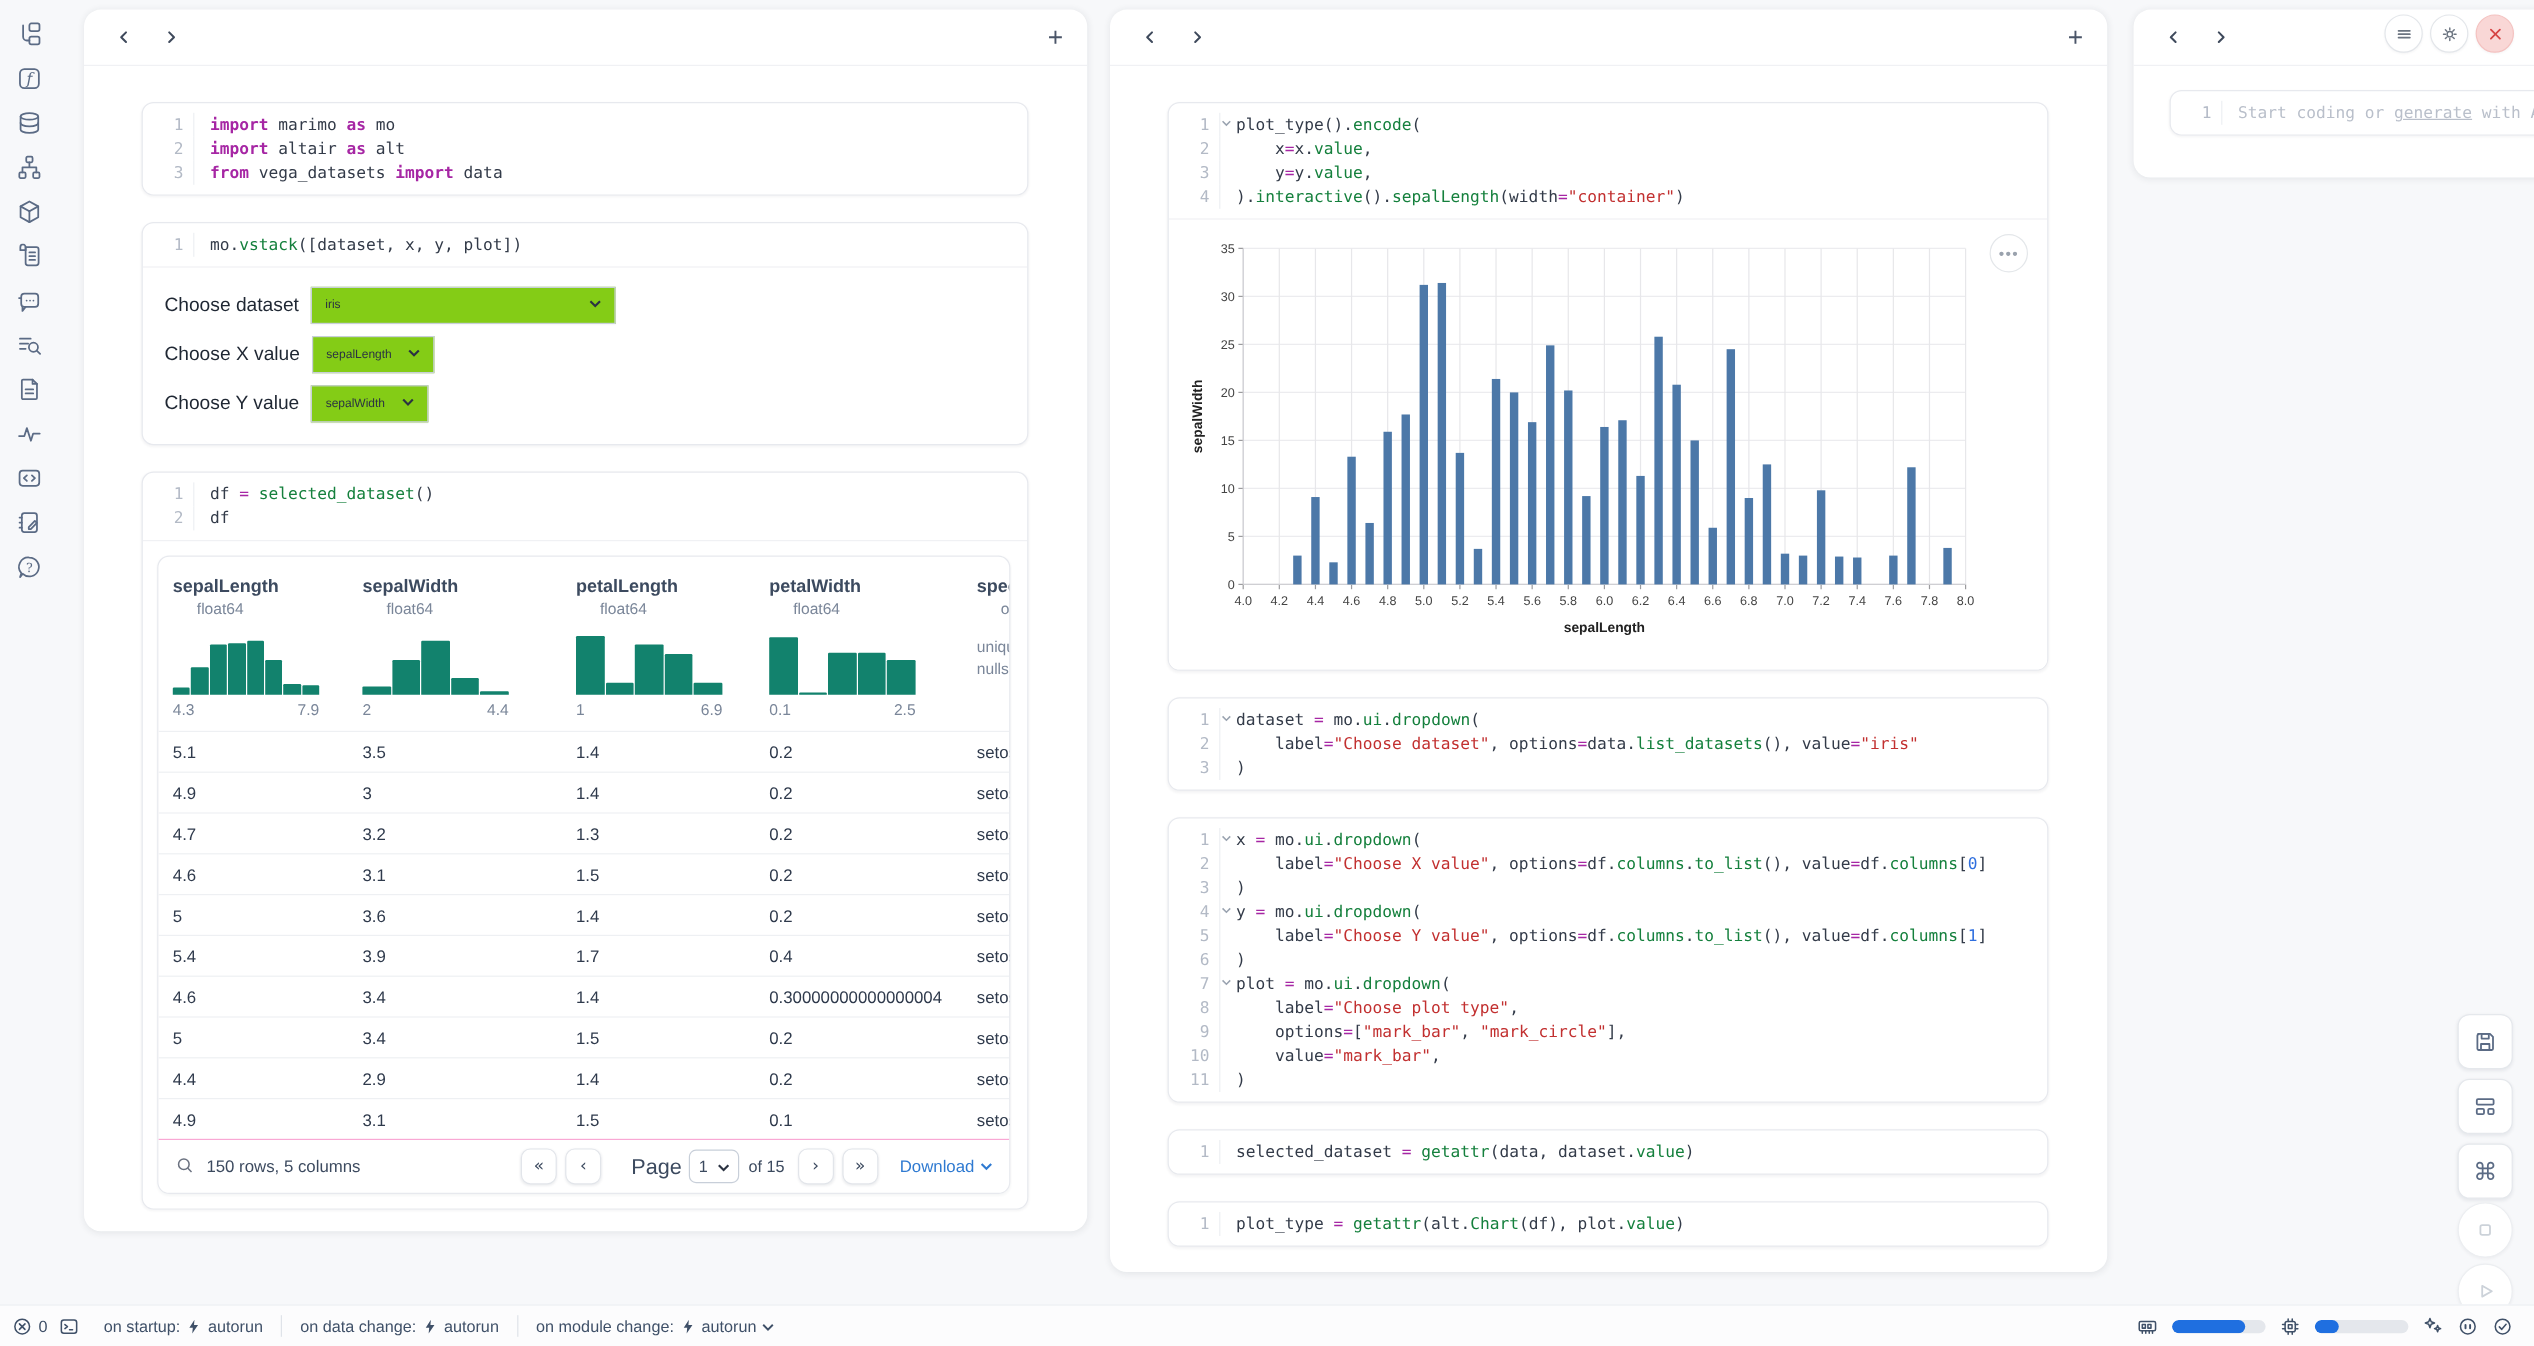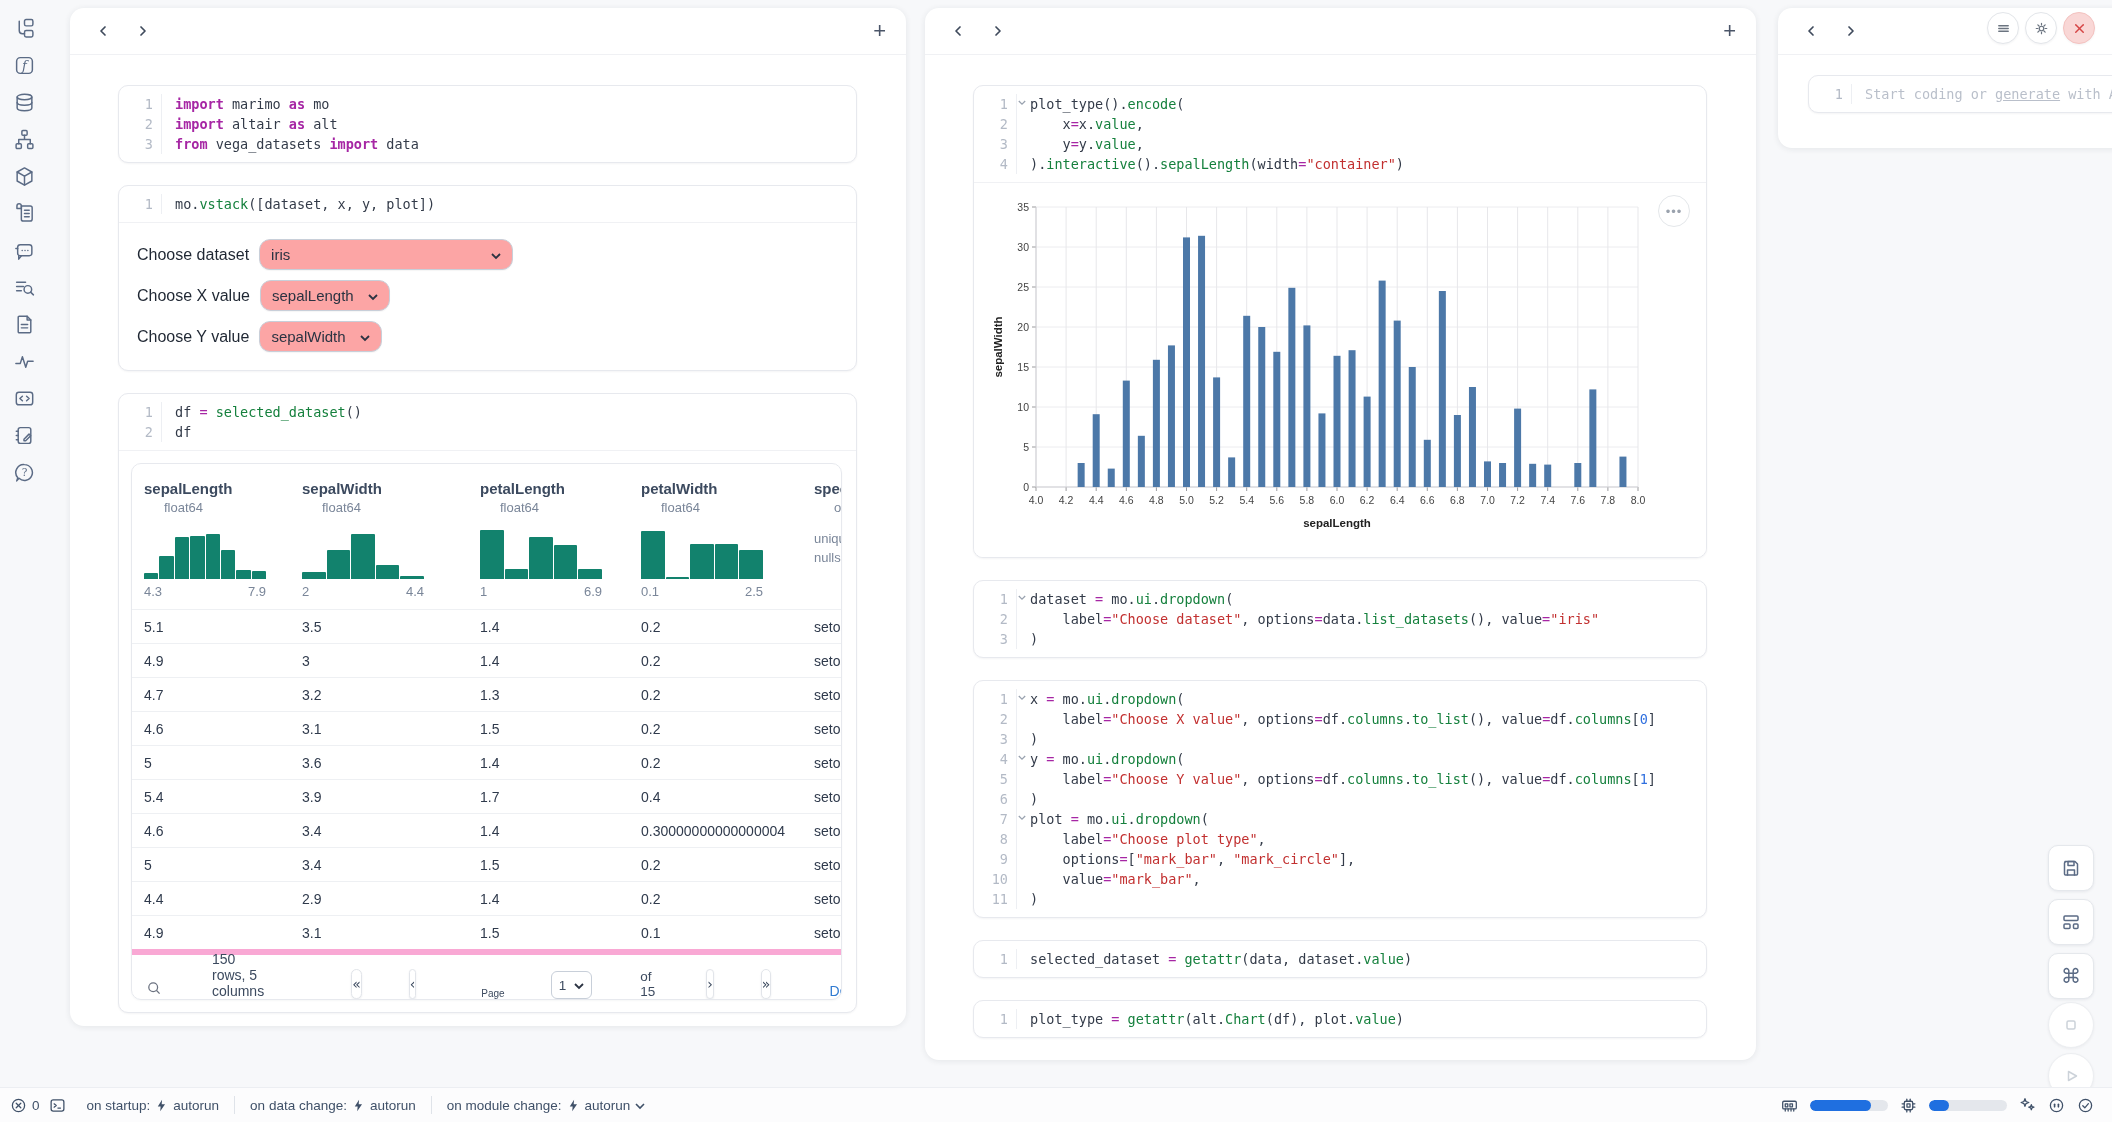--- a/index.html
+++ b/index.html
@@ -36,41 +36,41 @@
   .tok-st{color:#c23030;}
   .tok-op{color:#a626a4;}
   .tok-nm{color:#2f6fdf;}
   .output{border-top:1px solid #f0f1f4;}
 
   
   .controls{padding:16px 18px 18px;}
   .ctrl-row{display:flex;align-items:center;margin-bottom:10px;}
   .ctrl-row:last-child{margin-bottom:0;}
   .ctrl-label{font-size:16px;color:#1f2733;margin-right:10px;}
-  .select{display:inline-flex;align-items:center;justify-content:space-between;border:1px solid #c8cfd9;border-radius:11px;height:29px;padding:0 11px;font-size:15px;color:#2b3342;background:#fca5a5;box-shadow:0 1px 1px rgba(0,0,0,.04);cursor:pointer;}
+  .select{display:inline-flex;align-items:center;justify-content:space-between;border:1px solid #c8cfd9;border-radius:0;height:29px;padding:0 11px;font-size:10px;color:#2b3342;background:#84cc16;box-shadow:0 1px 1px rgba(0,0,0,.04);cursor:pointer;}
   .select .sel-chevron{margin-left:14px;}
   .sel-chevron svg{width:10px;height:7px;stroke:#2b3342;fill:none;stroke-width:1.8;}
 
   
   .table-wrap{padding:12px;}
   .table-box{border:1px solid #e7e9ee;border-radius:10px;overflow:hidden;width:709px;box-shadow:0 1px 2px rgba(30,41,59,.04);}
   .thead{display:flex;padding:16px 0 10px;}
   .th{flex:none;padding-left:12px;box-sizing:border-box;overflow:hidden;}
   .th .cname{font-weight:bold;font-size:15px;color:#3c4a5f;white-space:nowrap;}
   .th .dtype{font-size:13px;color:#7a8699;margin-top:3px;margin-left:20px;}
   .hist{display:flex;align-items:flex-end;gap:1px;height:52px;width:122px;margin-top:12px;}
   .hist div{flex:1;border-radius:1px 1px 0 0;}
   .range{display:flex;justify-content:space-between;width:122px;font-size:13px;color:#7a8699;margin-top:5px;}
   .meta{font-size:13px;color:#7a8699;margin-top:14px;line-height:19px;white-space:nowrap;}
   .tr{display:flex;border-top:1px solid #eef0f3;height:33px;align-items:center;font-size:14px;color:#2f3a4c;}
   .td{flex:none;padding-left:12px;box-sizing:border-box;overflow:hidden;white-space:nowrap;}
-  .tfoot{display:flex;align-items:flex-end;border-top:6px solid #f9a8d4;height:44px;padding:0 14px;font-size:14px;color:#3c4a5f;gap:40px;}
+  .tfoot{display:flex;align-items:center;border-top:1px solid #f9a8d4;height:44px;padding:0 14px;font-size:14px;color:#3c4a5f;}
   .tfoot .summary{margin-left:10px;}
   .pgbtn{width:28px;height:28px;border:1px solid #e2e5ea;border-radius:8px;background:#fff;box-shadow:0 1px 2px rgba(30,41,59,.08);display:flex;align-items:center;justify-content:center;font-size:14px;color:#3c4a5f;cursor:pointer;margin-left:7px;font-family:"DejaVu Sans",sans-serif;}
-  .pglabel{margin:0 6px 0 12px;font-size:10px;padding-left:13px;}
+  .pglabel{margin:0 6px 0 12px;font-size:18px;padding-left:13px;}
   .pgselect{display:inline-flex;align-items:center;border:1px solid #c8cfd9;border-radius:6px;height:26px;padding:0 7px;font-size:13.5px;background:#fff;cursor:pointer;}
   .pgselect .sel-chevron{margin-left:8px;}
   .pgof{margin:0 4px 0 8px;font-size:13.5px;}
   .download{color:#2f7ad1;font-size:14px;margin-left:18px;display:flex;align-items:center;gap:5px;cursor:pointer;}
   .download svg{width:10px;height:7px;stroke:#2f7ad1;fill:none;stroke-width:1.8;}
   .search-ic svg{width:16px;height:16px;stroke:#6b7280;fill:none;stroke-width:1.6;}
 
   
   .chart-wrap{position:relative;padding:14px 0 18px 16px;background:#fff;}
   .chart-dots{position:absolute;right:16px;top:12px;width:30px;height:30px;border:1px solid #e4e7ea;border-radius:50%;background:#fff;color:#9aa2ad;display:flex;align-items:center;justify-content:center;font-size:13px;letter-spacing:1px;cursor:pointer;}

